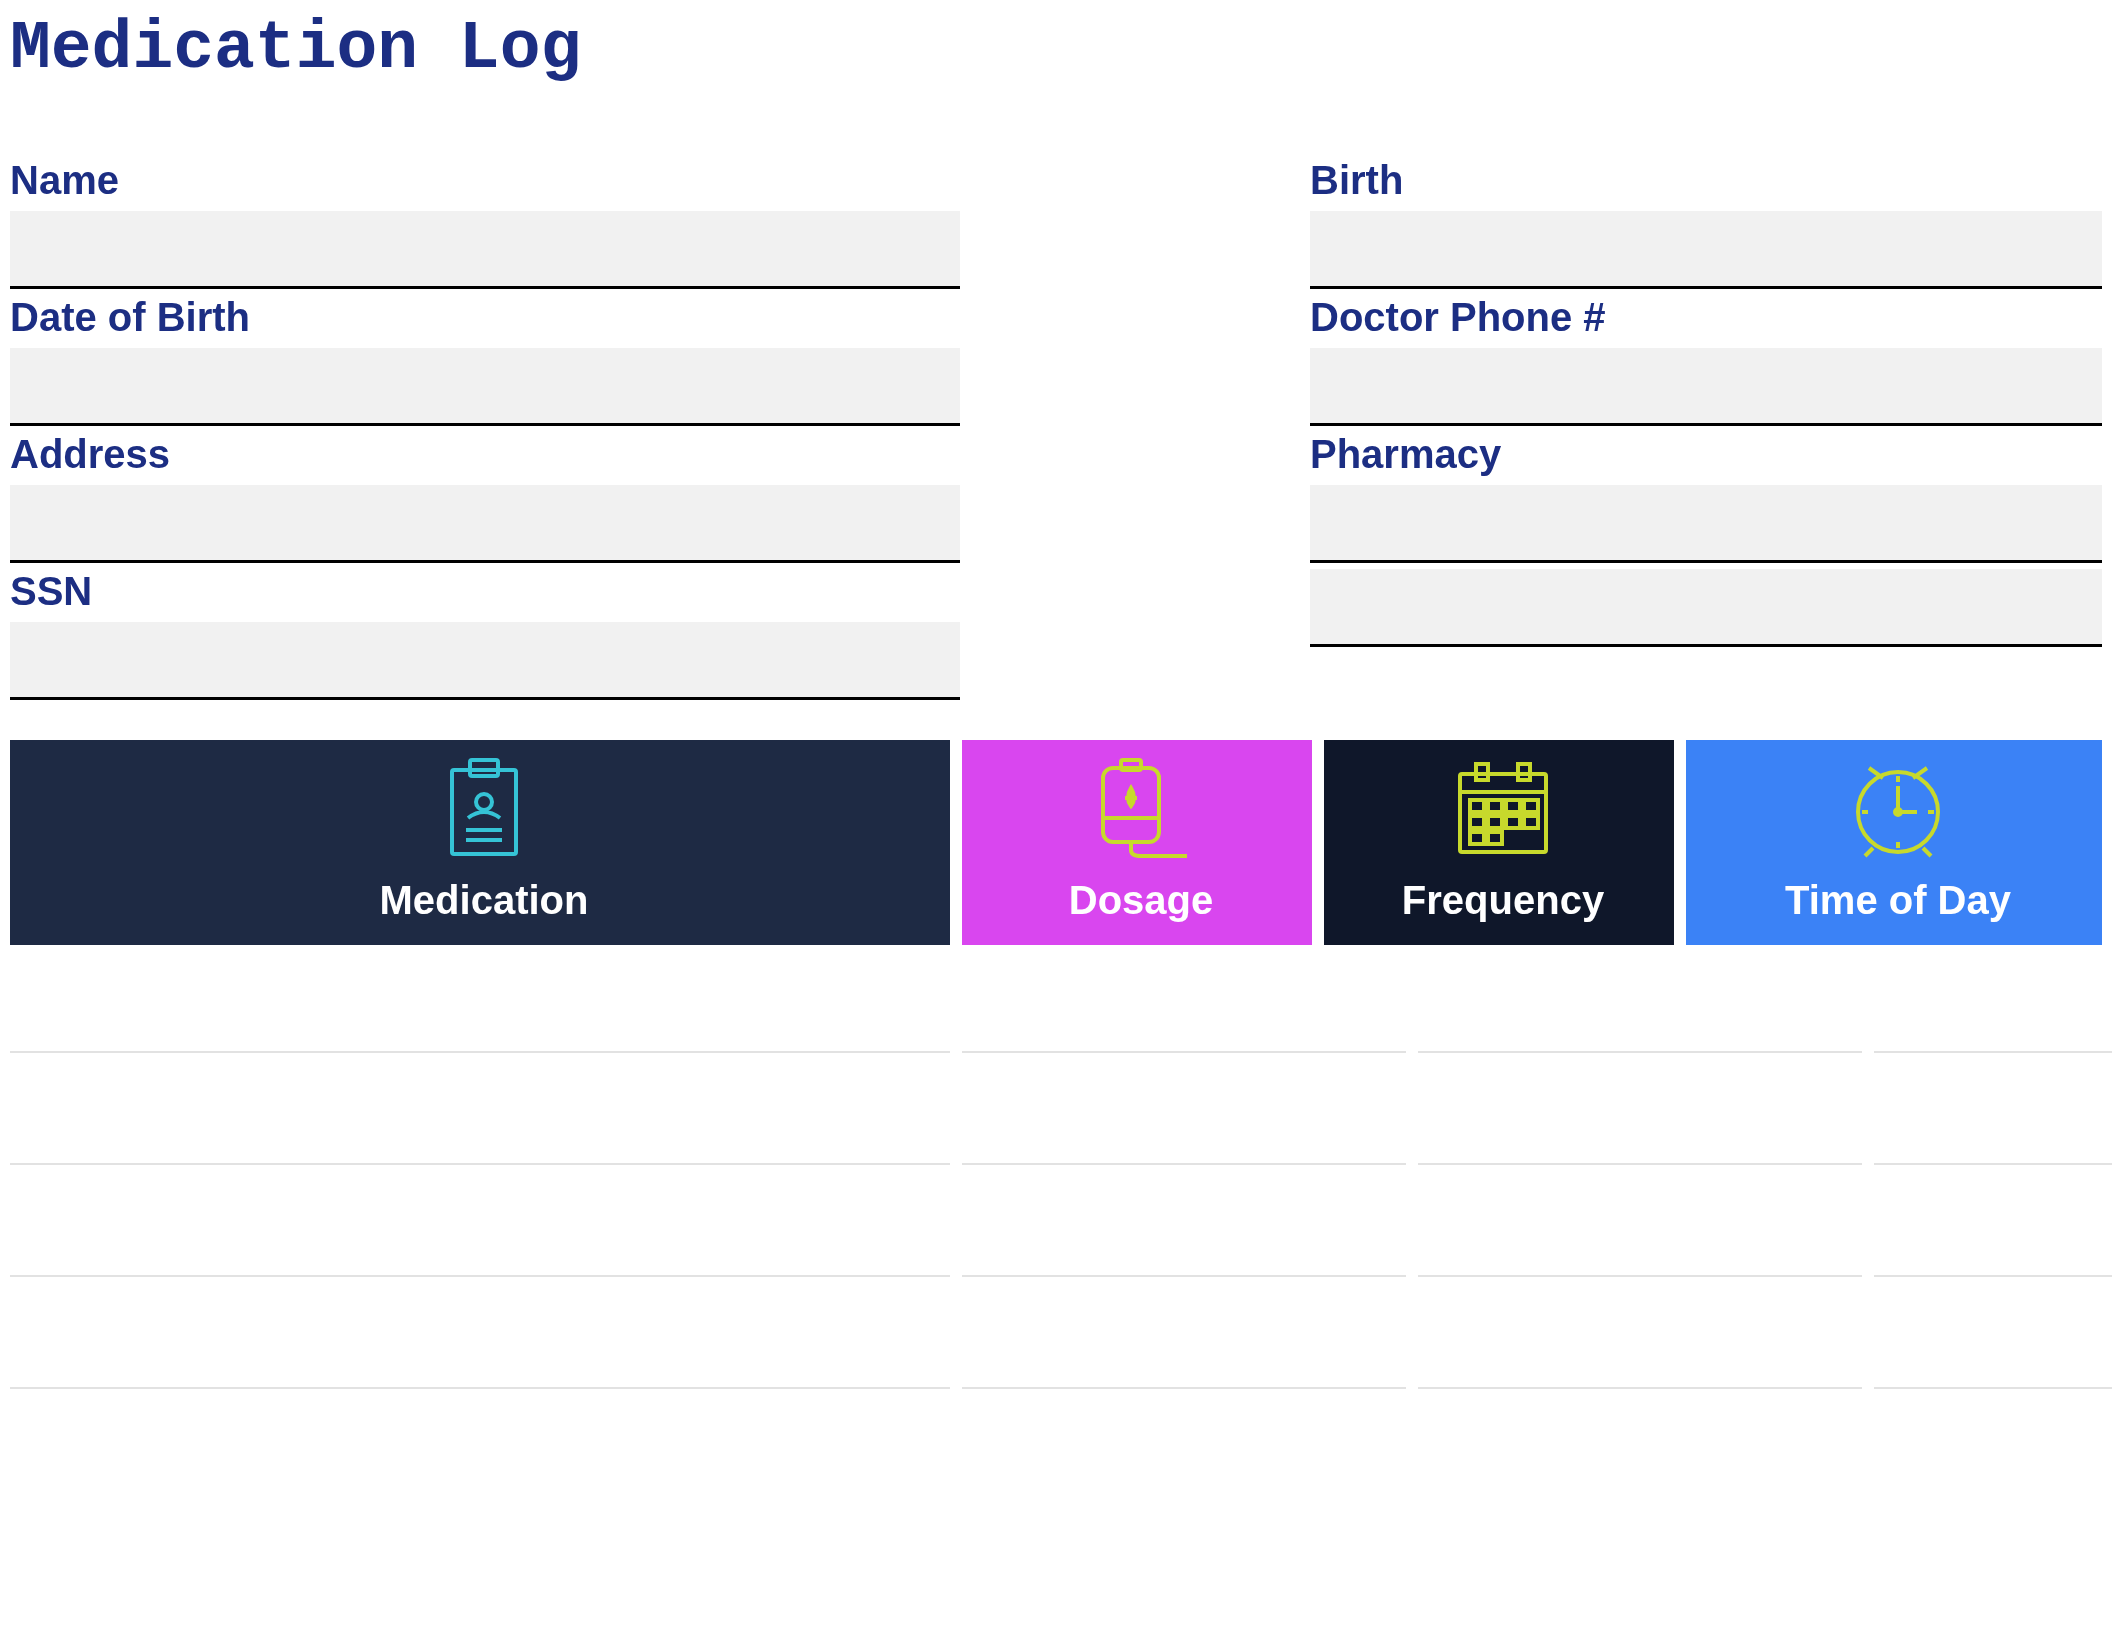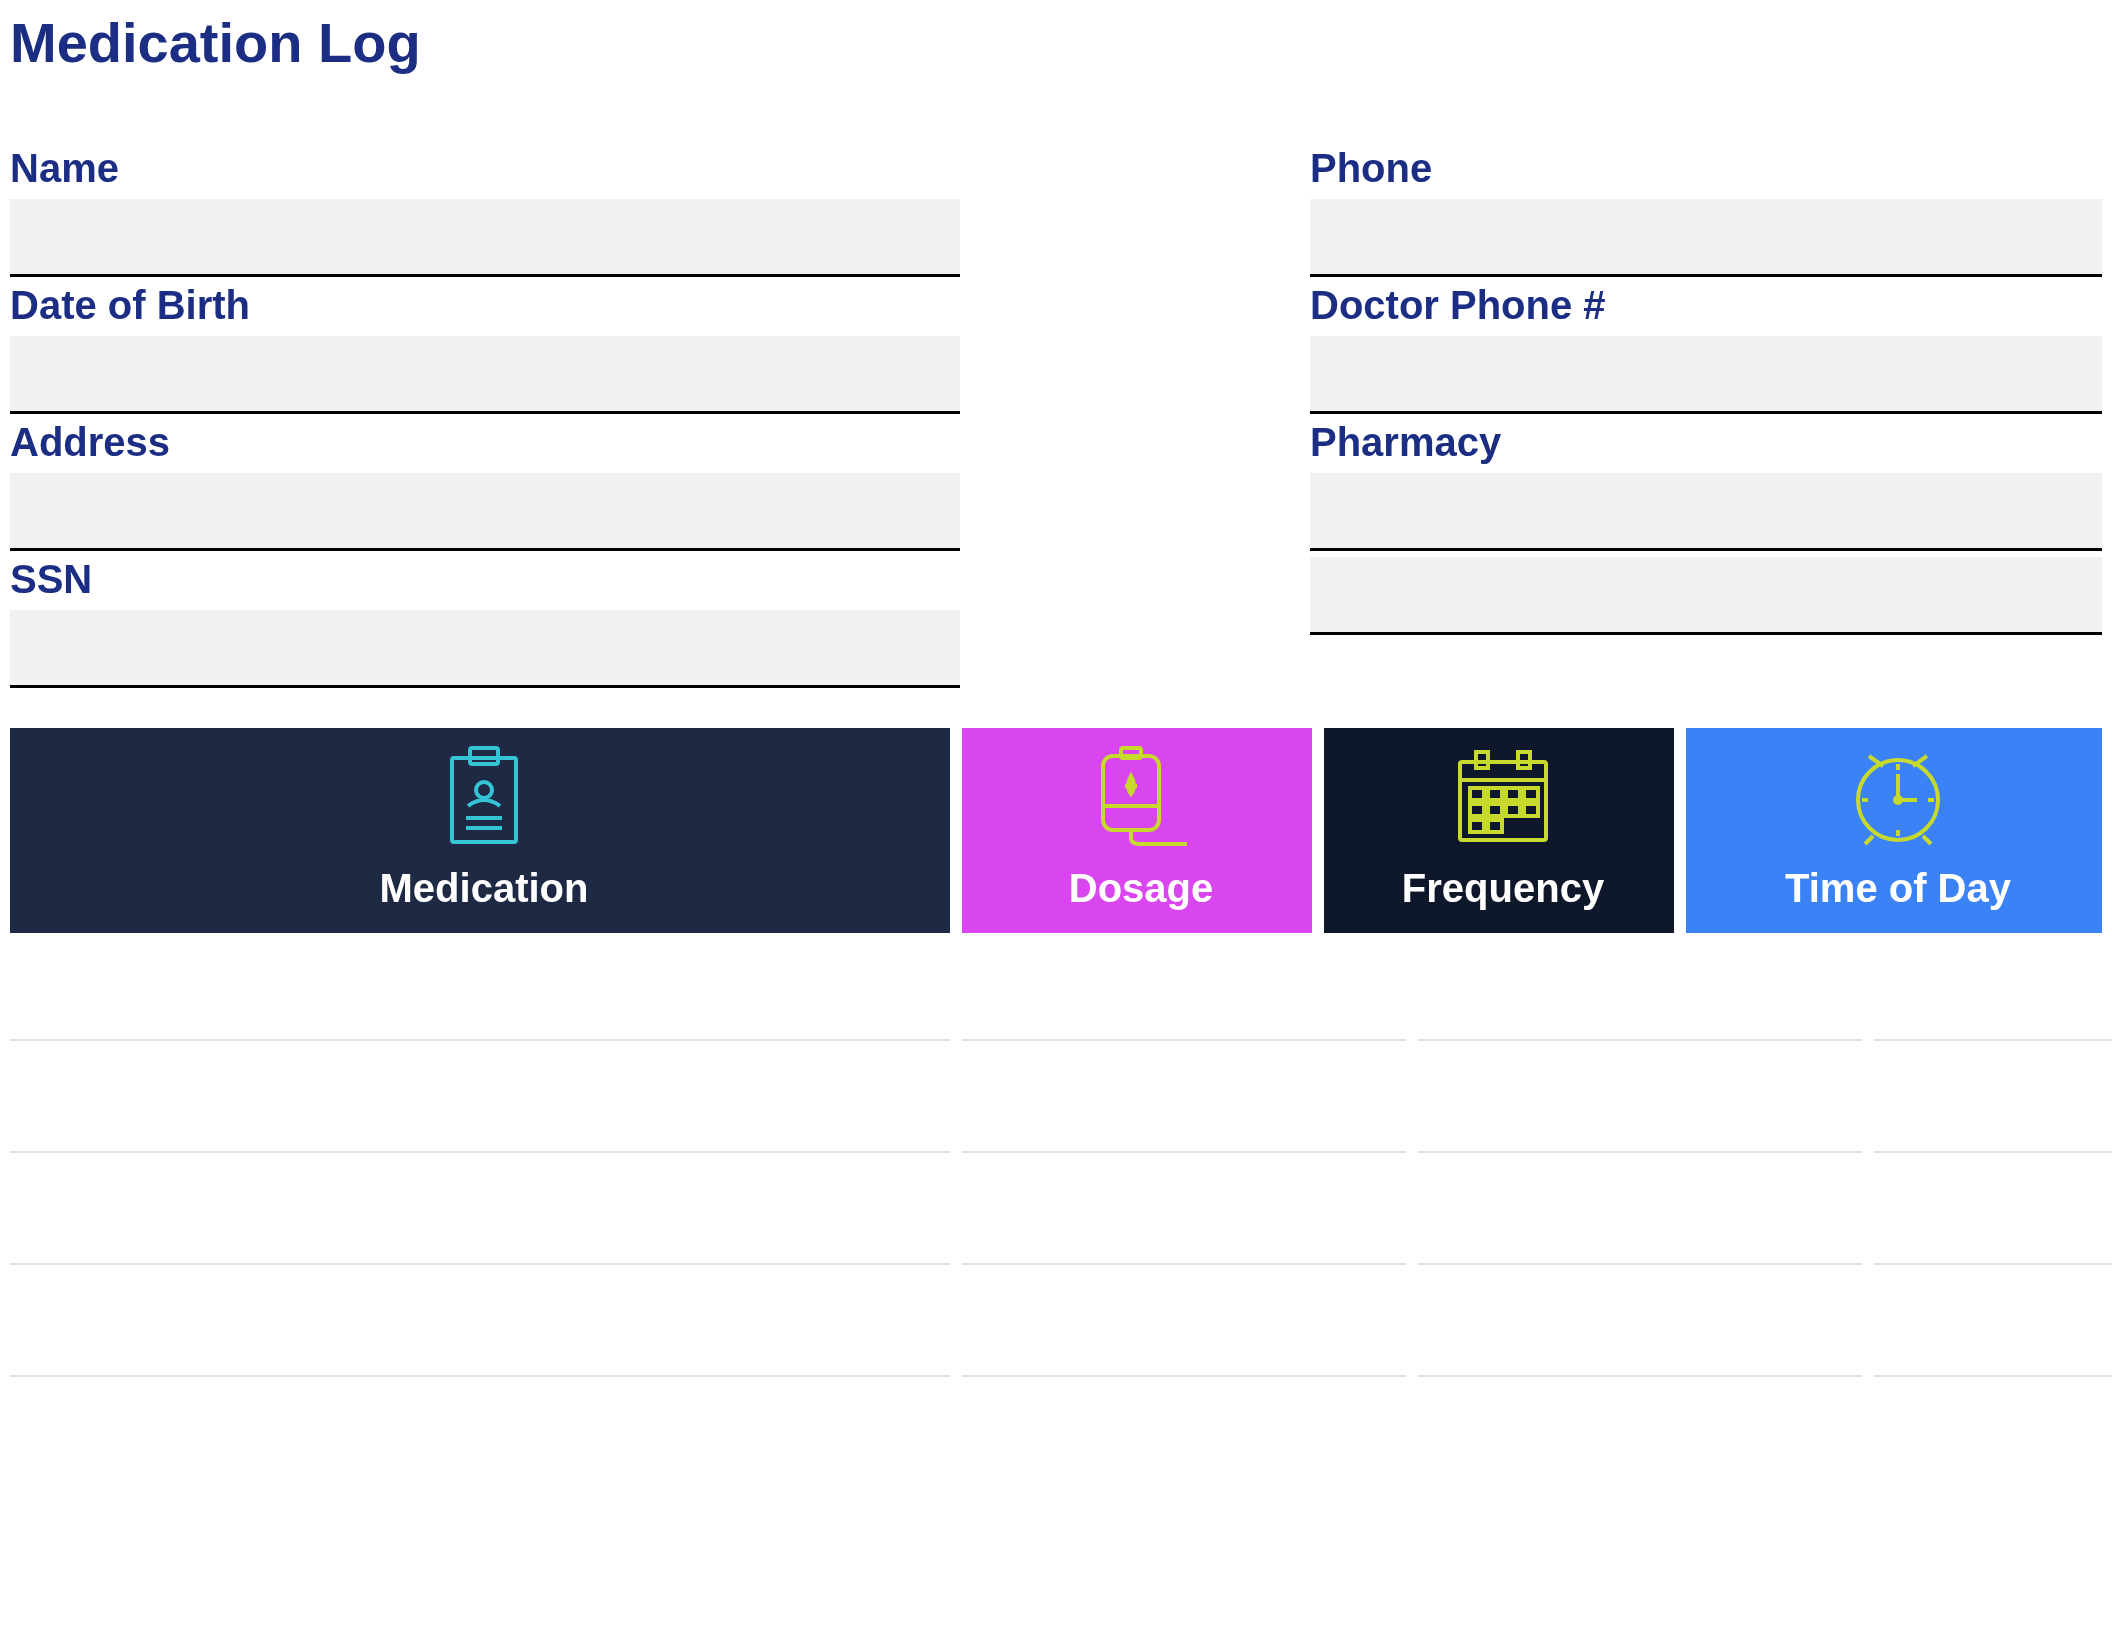--- a/index.html
+++ b/index.html
@@ -4,23 +4,24 @@
 <style>
   * { box-sizing: border-box; margin: 0; padding: 0; }
   body {
     font-family: "Segoe UI", "Helvetica Neue", Arial, sans-serif;
     background: #fff;
     width: 2112px;
     padding: 0 10px;
   }
   .title {
     color: #1c2e83;
-    font-size: 56px;
+    font-size: 68px;
     font-weight: 700;
     padding: 10px 0 30px 0;
+    font-family: Liberation Mono, monospace;
   }
   .info-grid {
     display: flex;
     gap: 350px;
     margin-bottom: 40px;
   }
   .info-col {
     display: flex;
     flex-direction: column;
     gap: 6px;
@@ -90,21 +91,21 @@
     <div class="field-label">Name</div>
     <input class="field-box" value="" style="">
     <div class="field-label">Date of Birth</div>
     <input class="field-box" value="" style="">
     <div class="field-label">Address</div>
     <input class="field-box" value="" style="">
     <div class="field-label">SSN</div>
     <input class="field-box" value="" style="">
   </div>
   <div class="info-col right">
-    <div class="field-label">Phone</div>
+    <div class="field-label">Birth</div>
     <input class="field-box" value="" style="">
     <div class="field-label">Doctor Phone #</div>
     <input class="field-box" value="" style="">
     <div class="field-label">Pharmacy</div>
     <input class="field-box" value="" style="">
     <input class="field-box" value="" style="">
   </div>
 </div>
 
 <div class="table-head">

